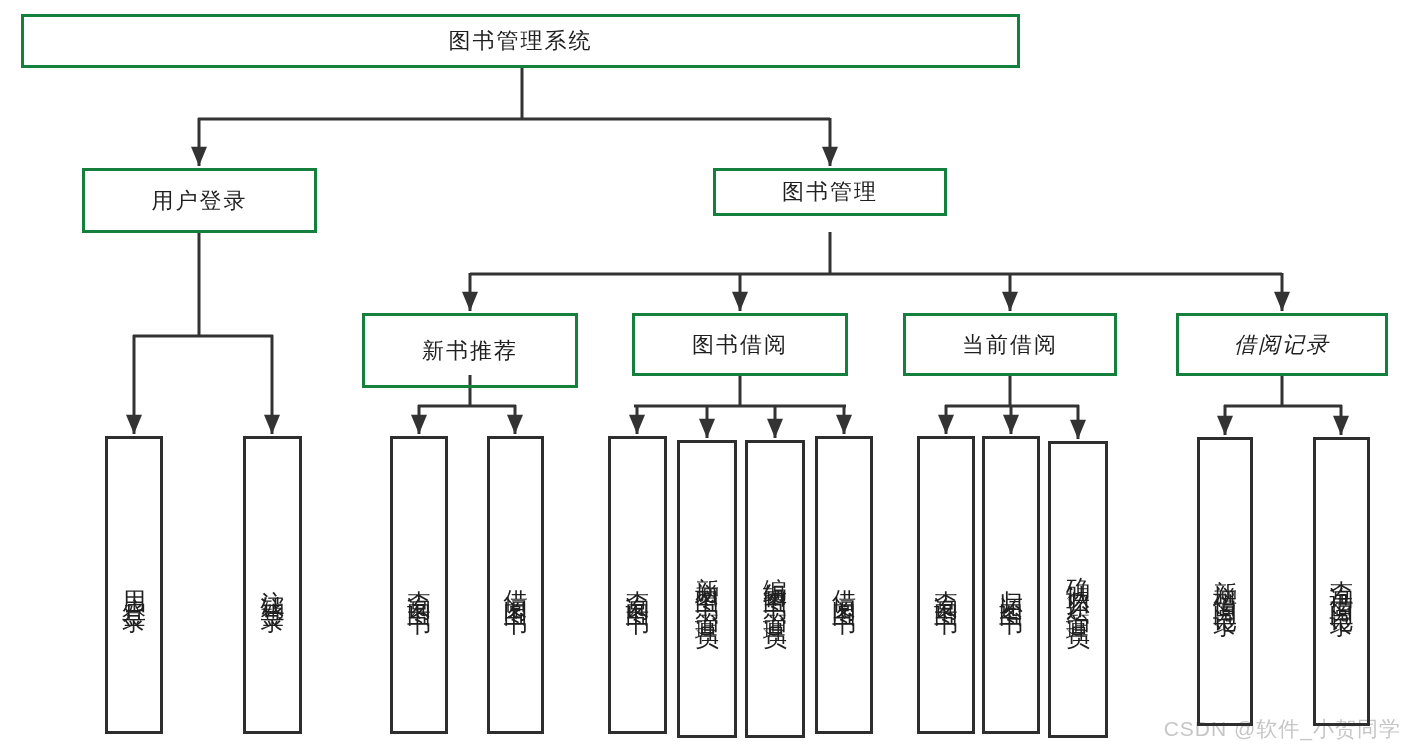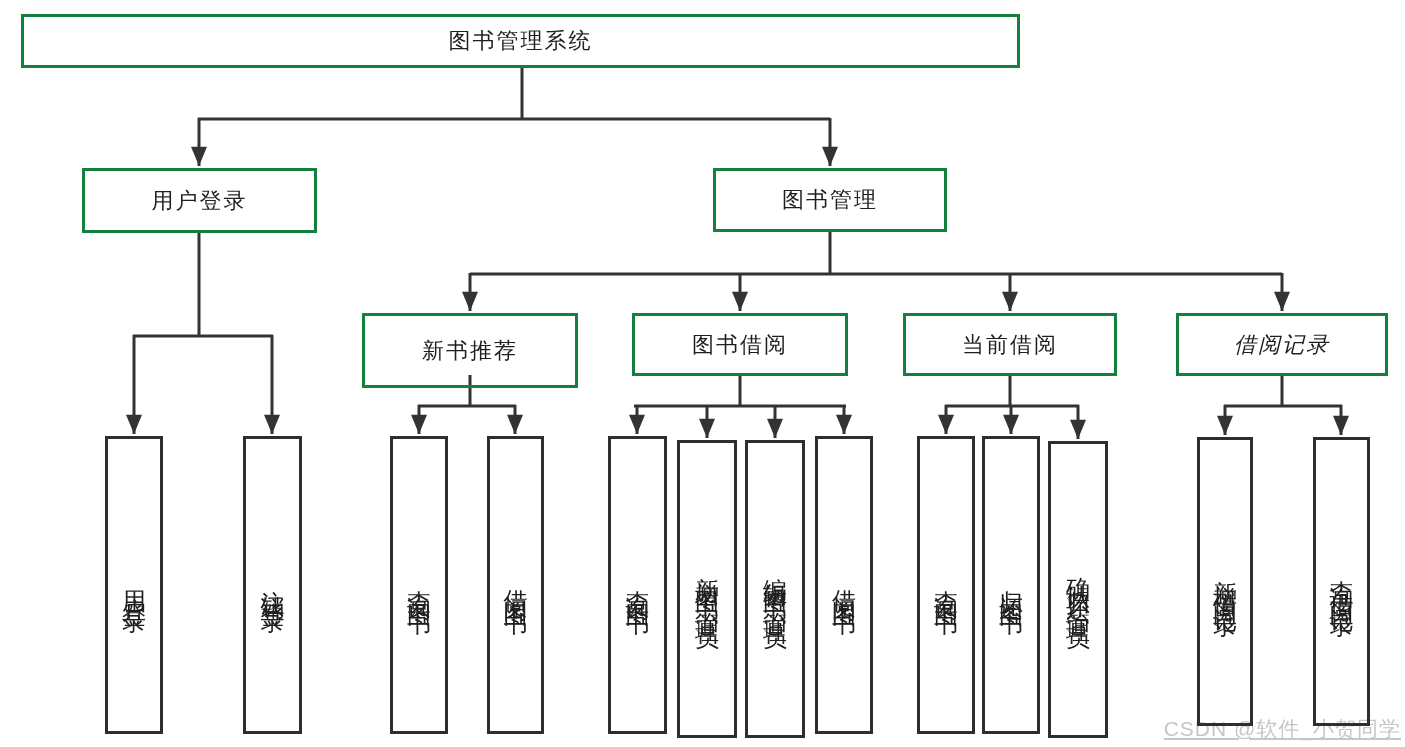--- a/index.html
+++ b/index.html
@@ -58,21 +58,20 @@
   }
   .watermark {
     position: absolute;
     right: 4px;
     bottom: 4px;
     font-size: 21px;
     letter-spacing: 1px;
     color: #c6c6c6;
     z-index: 1;
     white-space: nowrap;
-    text-decoration: underline;
   }
 </style>
 </head>
 <body>
 
 <div class="canvas">
 
   <div class="watermark">CSDN @软件_小贺同学</div>
 
   <svg class="connectors" width="1405" height="747" viewBox="0 0 1405 747">
@@ -133,21 +132,21 @@
       <line x1="1282" y1="375" x2="1282" y2="406"></line>
       <line x1="1224" y1="406" x2="1342" y2="406"></line>
       <line x1="1225" y1="405" x2="1225" y2="435" marker-end="url(#arw)"></line>
       <line x1="1341" y1="405" x2="1341" y2="435" marker-end="url(#arw)"></line>
     </g>
   </svg>
 
   <div class="hbox" style="left:21px; top:14px; width:999px; height:54px;">图书管理系统</div>
 
   <div class="hbox" style="left:82px; top:168px; width:235px; height:65px;">用户登录</div>
-  <div class="hbox" style="left:713px; top:168px; width:234px; height:64px;">图书管理</div>
+  <div class="hbox" style="left:713px; top:168px; width:234px; height:48px;">图书管理</div>
 
   <div class="hbox" style="left:362px; top:313px; width:216px; height:75px;">新书推荐</div>
   <div class="hbox" style="left:903px; top:313px; width:214px; height:63px;">当前借阅</div>
   <div class="hbox" style="left:632px; top:313px; width:216px; height:63px;">图书借阅</div>
   <div class="hbox" style="left:1176px; top:313px; width:212px; height:63px;font-style:italic;">借阅记录</div>
 
   <div class="vbox" style="left:105px; width:58px;">用户登录</div>
   <div class="vbox" style="left:243px; width:59px;">注销登录</div>
 
   <div class="vbox" style="left:390px; width:58px;">查询图书</div>

